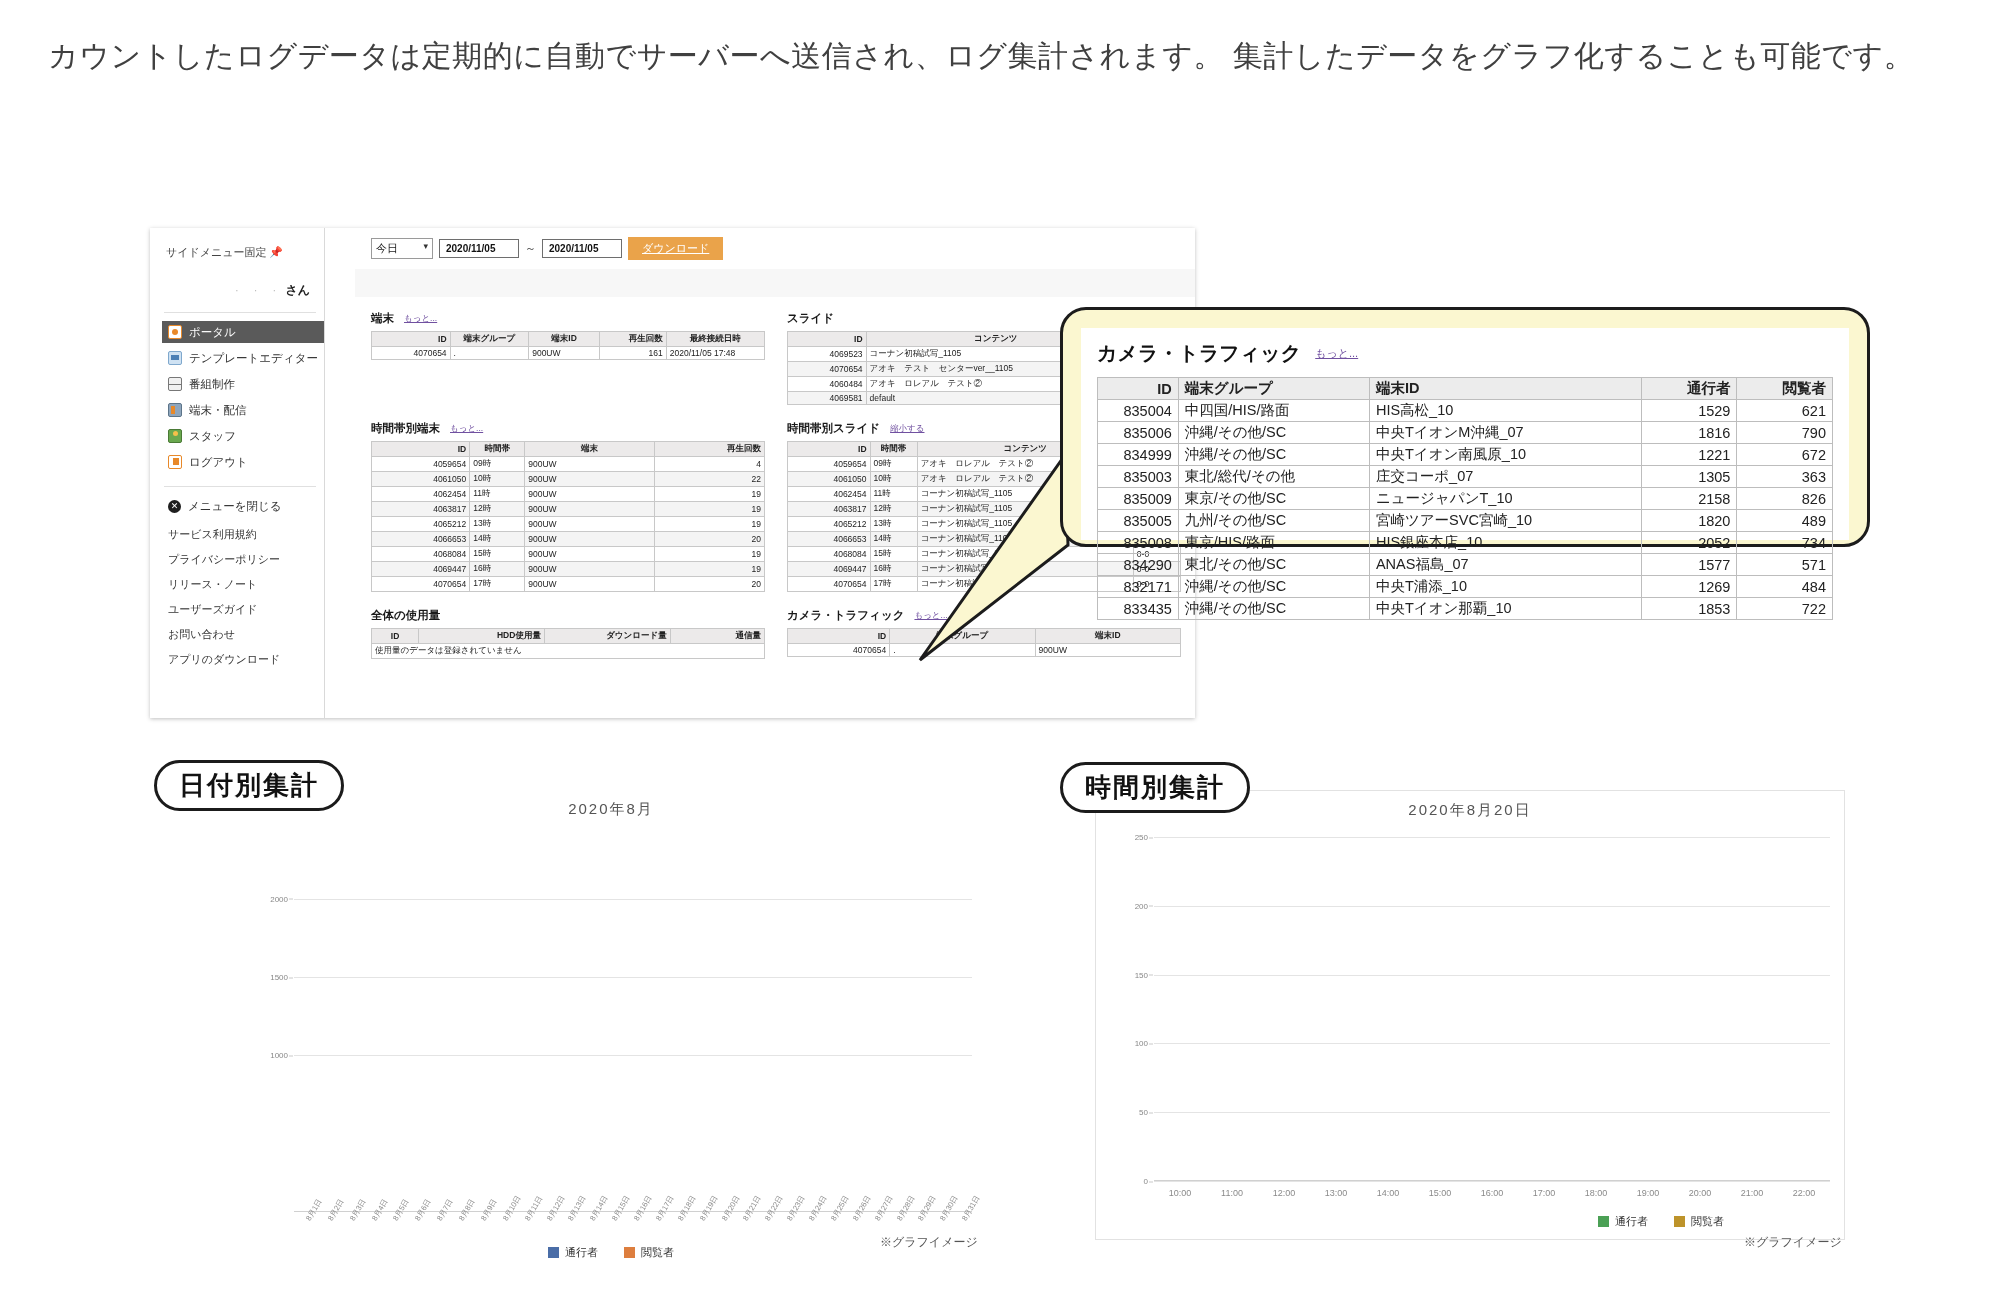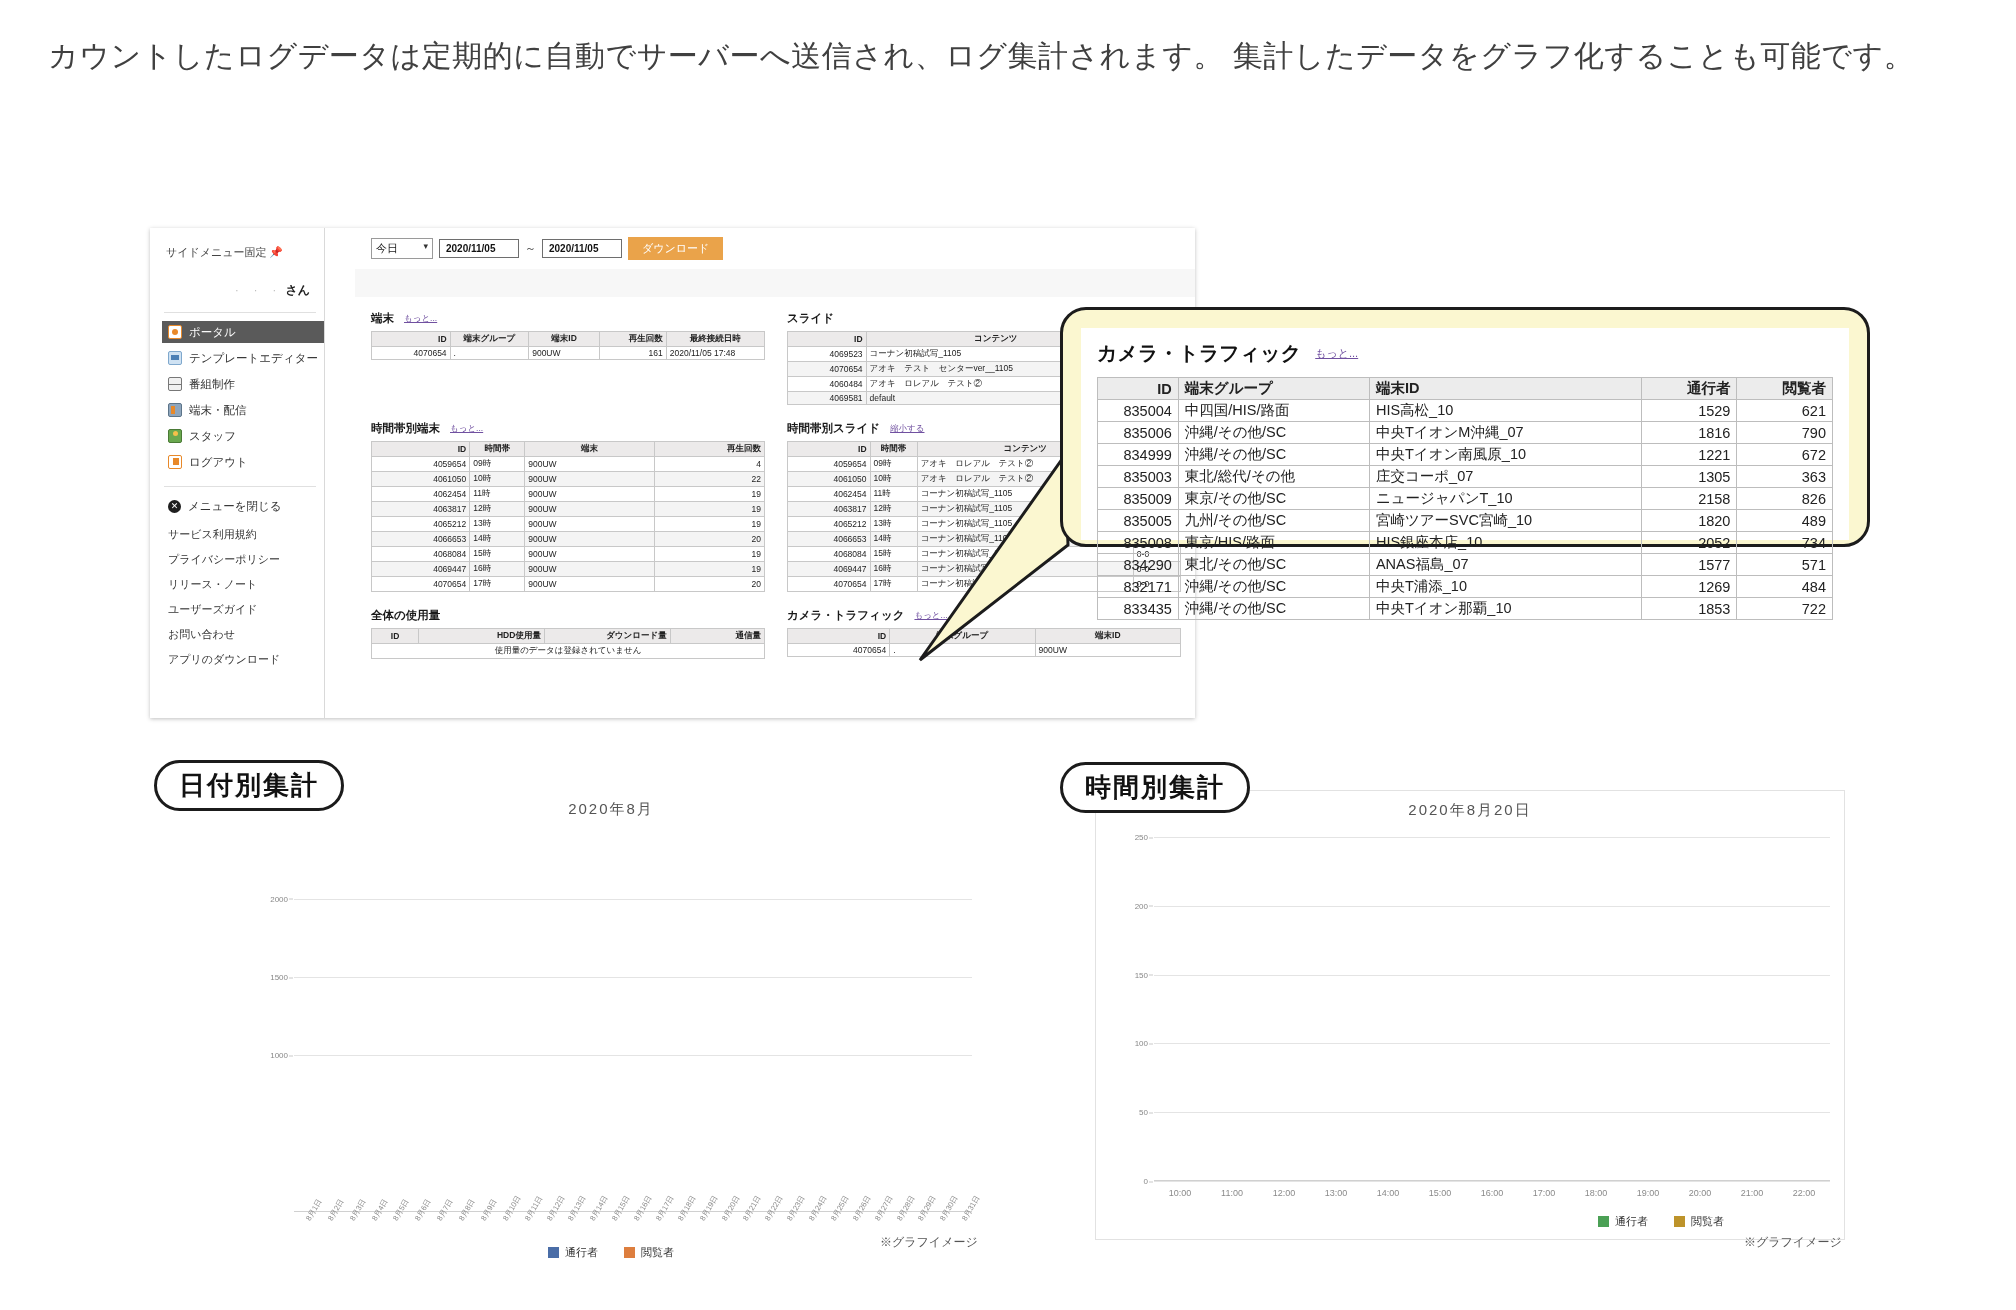--- a/index.html
+++ b/index.html
@@ -73,38 +73,38 @@
     padding-top:4px; }
   .toolbar{ display:flex; align-items:center; gap:6px; padding:9px 0 9px 16px; background:#fff; }
   .sel{
     font-size:11px; padding:2px 16px 2px 4px; border:1px solid #9a9a9a; background:#fff;
     width:62px; position:relative; color:#222;
   }
   .sel:after{ content:"\25BE"; position:absolute; right:4px; top:2px; font-size:9px; color:#333; }
   .dt{ font-size:10px; font-weight:bold; padding:3px 6px; border:1px solid #6e6e6e;
     background:#fff; width:80px; color:#111; }
   .tilde{ font-size:11px; color:#333; }
-  .dl-btn{ background:#eaa34a; color:#fff; font-size:11px; padding:4px 14px; }
+  .dl-btn{ background:#eaa34a; color:#fff; font-size:11px; padding:4px 14px;text-decoration:underline; }
 
   .panels{ position:absolute; left:0; right:0; top:69px; bottom:0; background:#fff;
     padding:8px 14px 0 16px; }
   .prow{ display:flex; gap:22px; }
   .pcol{ flex:1; min-width:0; }
   .ptitle{ font-size:11.5px; font-weight:bold; color:#1a1a1a; margin:6px 0 5px; display:flex;
     align-items:center; gap:10px; }
   .more{ font-size:8.5px; color:#7050a0; text-decoration:underline; font-weight:normal; }
   table.g{ border-collapse:collapse; width:100%; table-layout:fixed; }
   table.g th, table.g td{
     border:1px solid #c8c8c8; font-size:8.5px; padding:1px 3px; white-space:nowrap;
     overflow:hidden; color:#222; height:11px;
   }
   table.g th{ background:#eceaea; font-weight:bold; }
   table.g tr:nth-child(even) td{ background:#f4f4f4; }
   .num{ text-align:right; }
-  .empty td{ text-align:center; }
+  .empty td{ text-align:left; }
 
   
   .callout{
     position:absolute; left:1060px; top:307px; width:810px; height:240px;
     background:#fbf7d0; border:3px solid #1c1c1c; border-radius:26px; z-index:6;
   }
   .callout-inner{
     position:absolute; left:18px; top:18px; right:18px; bottom:4px; background:#fff;
     padding:12px 16px 0 16px;
   }

